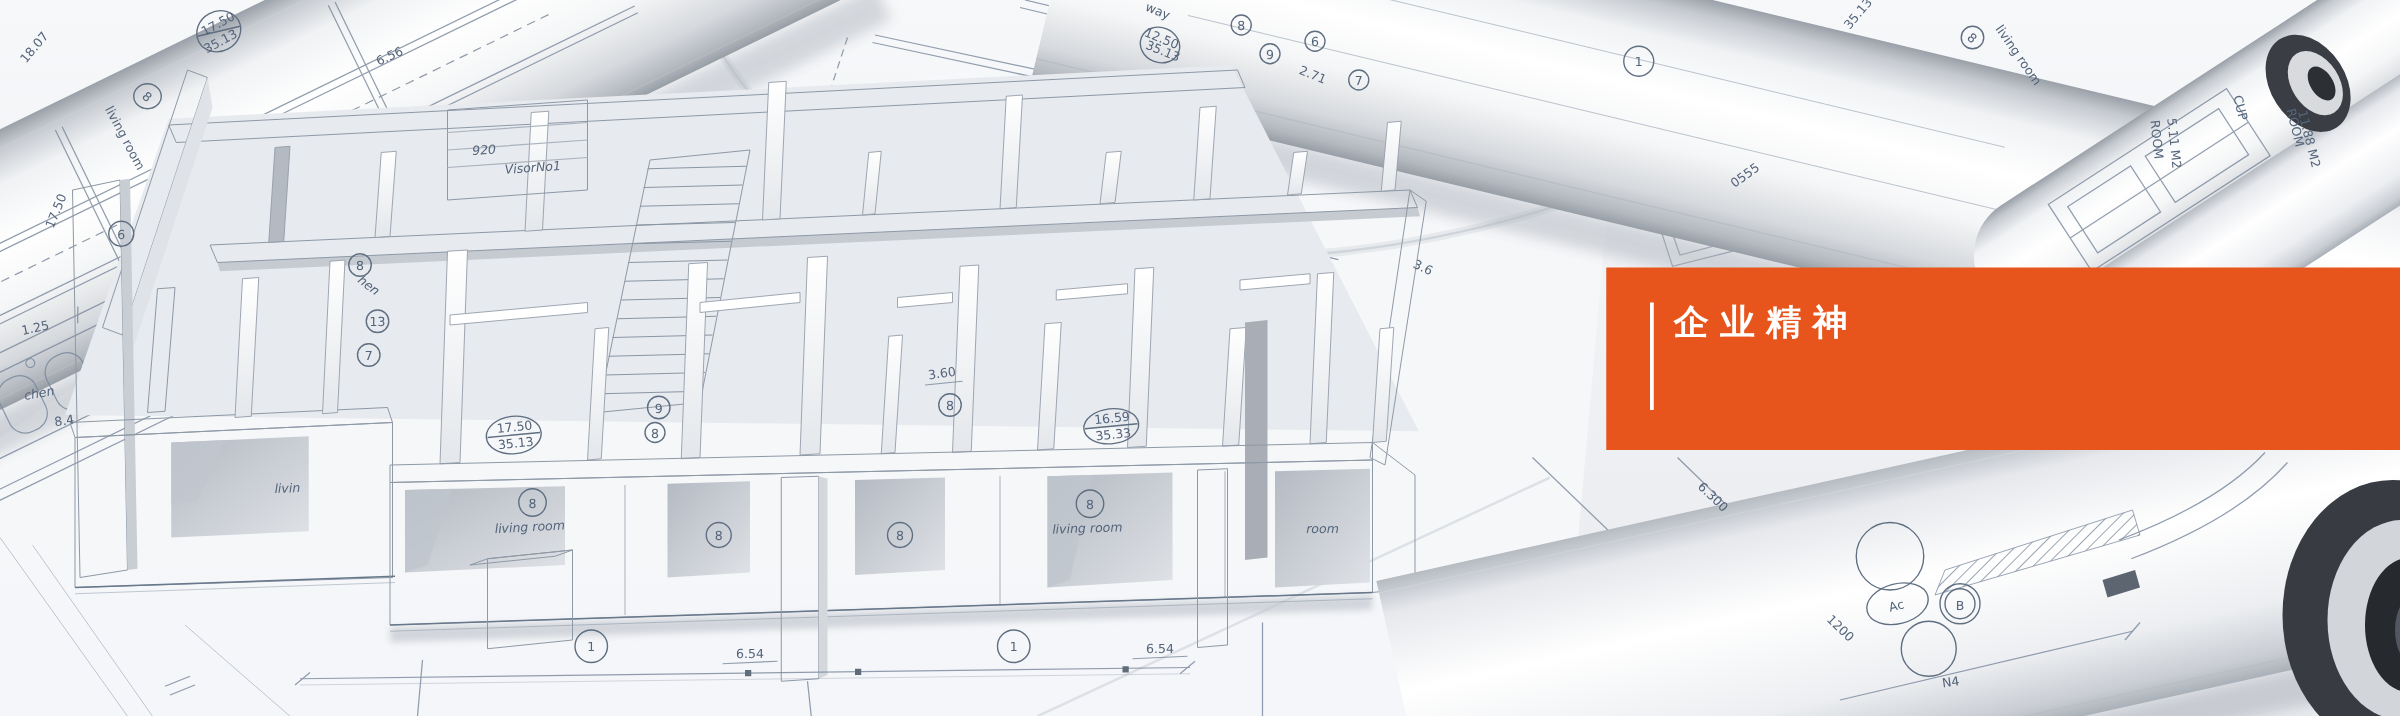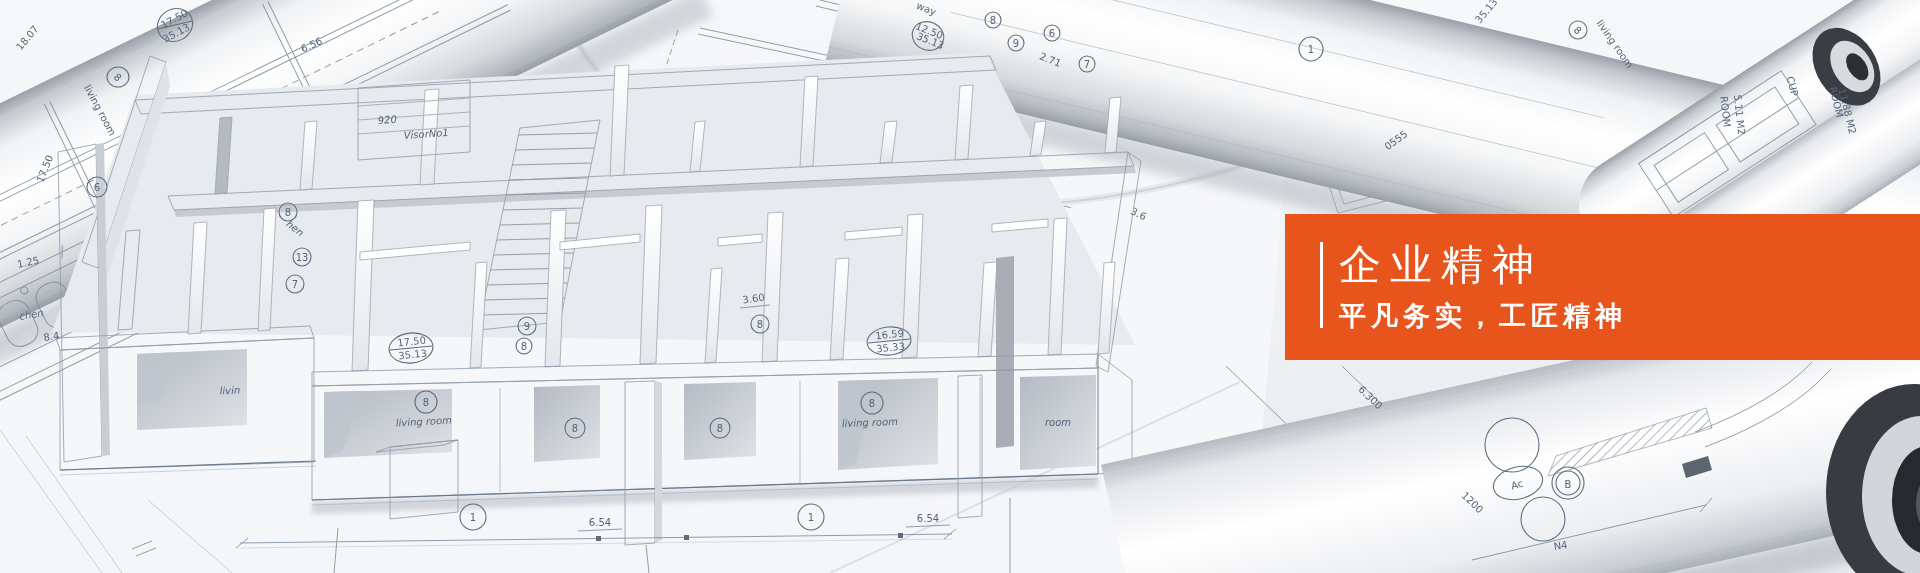--- a/index.html
+++ b/index.html
@@ -13,22 +13,22 @@
   .it{font-style:italic;}
   .mid{text-anchor:middle;}
   .cl{fill:none;stroke:#5f6e80;stroke-width:1.1;}
   .ct{font-size:10px;fill:#4a5a6d;text-anchor:middle;}
   .banner{position:absolute;left:1285px;top:214px;width:635px;height:146px;
           background:var(--accent,#E8551C);}
   .banner-line{position:absolute;left:35px;top:28px;width:3px;height:86px;
           background:var(--divider,#fff);}
   .banner-text{position:absolute;left:54px;top:30px;color:#fff;
           font-family:"Liberation Sans",sans-serif;}
-  .banner-text h1{margin:0;font-size:42px;line-height:1;font-weight:400;
-          letter-spacing:9px;white-space:nowrap;}
+  .banner-text h1{margin:0;font-size:28px;line-height:1;font-weight:700;
+          letter-spacing:9px;white-space:nowrap;text-align:right;}
   .banner-text p{margin:17px 0 0 0;font-size:27px;line-height:1;font-weight:700;
           letter-spacing:5px;white-space:nowrap;}
 </style>
 </head>
 <body>
 
 <div class="stage">
 <svg width="1920" height="573" viewBox="0 0 1920 573">
   <defs>
     <linearGradient id="gPaper" x1="0" y1="0" x2="0" y2="1">
@@ -426,16 +426,15 @@
     <text x="1561" y="549" class="lbl mid" font-size="9" transform="rotate(-8 1561 549)" style="fill: rgb(84, 100, 122);">N4</text>
     <text x="1137" y="217" class="lbl mid" font-size="9" transform="rotate(26 1137 217)" style="fill: rgb(84, 100, 122);">3.6</text>
   </g>
 </svg>
 
 
 <div class="banner">
   <div class="banner-line"></div>
   <div class="banner-text">
     <h1>企业精神</h1>
-    <p>平凡务实，工匠精神</p>
   </div>
 </div>
 </div>
 
 </body></html>

